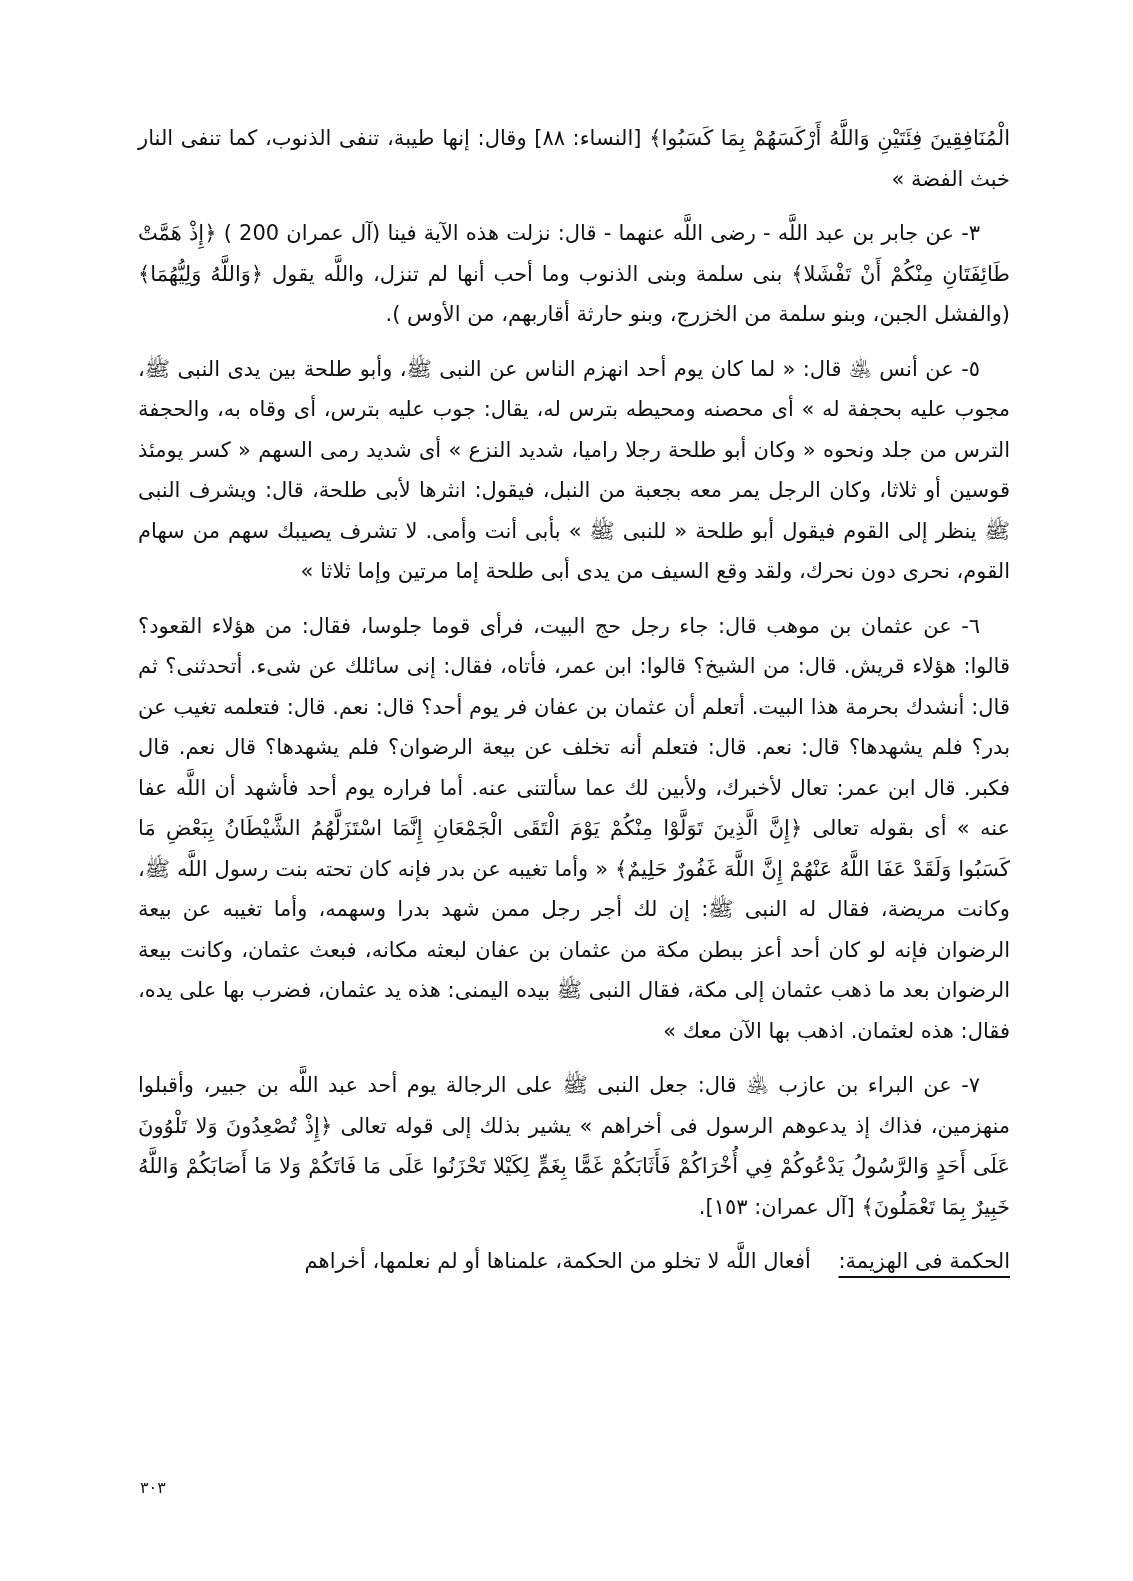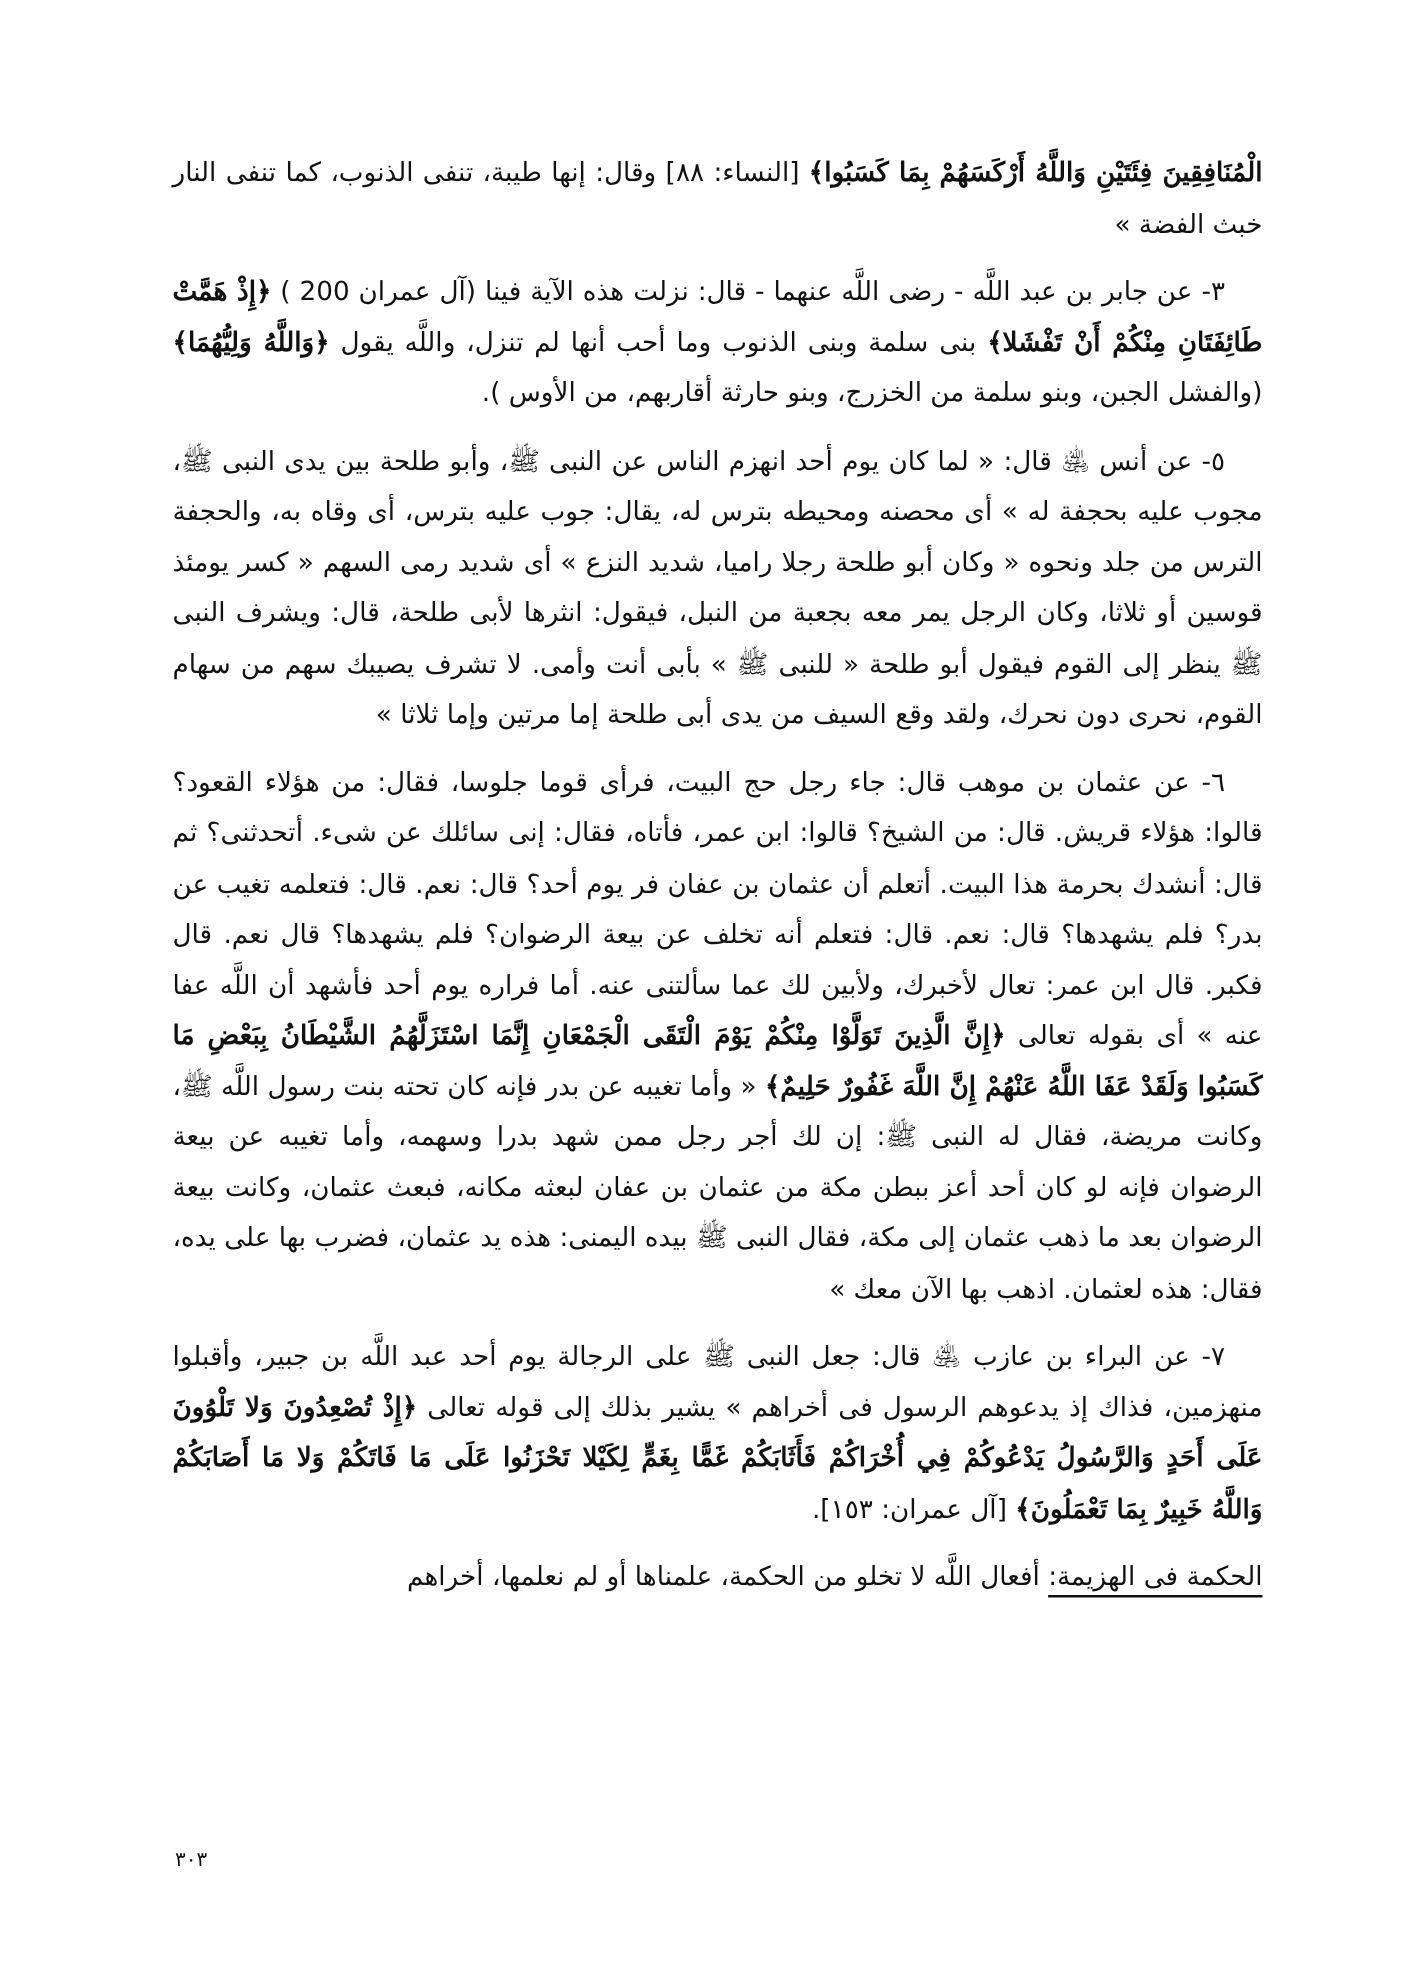--- a/index.html
+++ b/index.html
@@ -25,26 +25,27 @@
       text-align-last: right;
     }
     .para {
       font-size: 21px;
       line-height: 40.5px;
       margin: 0 0 14px 0;
       text-align: justify;
     }
     .para.indent { text-indent: 30px; }
     .quran {
-      font-weight: bold;
+      font-weight: normal;
       font-family: "DejaVu Serif", serif;
     }
     .heading-u {
       text-decoration: underline;
       text-underline-offset: 8px;
+      margin-left: 21px;
     }
     .page-number {
       position: absolute;
       left: 140px;
       top: 1478px;
       font-size: 16px;
       font-family: "DejaVu Sans", sans-serif;
       direction: rtl;
       color: #111;
     }

